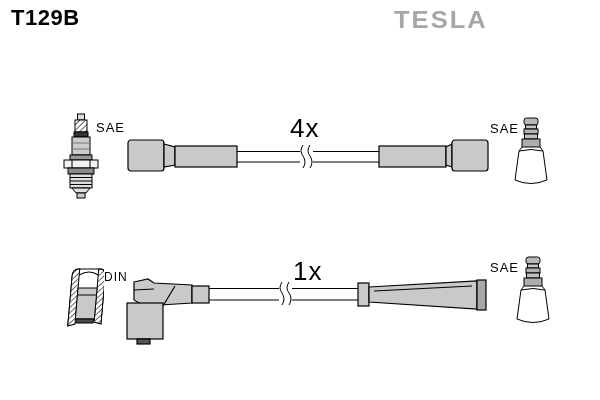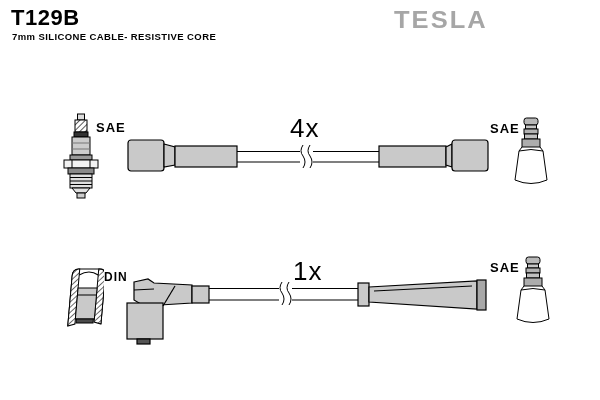--- a/index.html
+++ b/index.html
@@ -4,30 +4,29 @@
 <style>
   html,body{margin:0;padding:0;background:#fff;}
   #stage{
     position:relative;width:600px;height:400px;background:#ffffff;
     font-family:"Liberation Sans", sans-serif;color:#000;overflow:hidden;
   }
   .abs{position:absolute;}
   .part-number{left:11px;top:5px;font-size:22px;font-weight:bold;letter-spacing:0.5px;}
   .subtitle{left:12px;top:31px;font-size:9.5px;font-weight:bold;letter-spacing:0.4px;}
   .qty{font-size:26px;font-weight:500;letter-spacing:1px;margin-top:15px;}
-  .conn-label{font-size:13px;font-weight:bold;letter-spacing:1px;}
+  .conn-label{font-size:13px;font-weight:normal;letter-spacing:1px;}
   svg{display:block;}
 </style>
 </head>
 <body>
 
 <div id="stage">
 
   <div class="abs part-number">T129B</div>
-  <div class="abs subtitle">7mm SILICONE CABLE- RESISTIVE CORE</div>
 
   <svg class="abs" style="left:394px;top:6px;" width="112" height="30" viewBox="0 0 112 30">
     <text x="0" y="24" font-family="Liberation Sans, sans-serif" font-size="25" font-weight="bold" letter-spacing="2" fill="#a6a6a6" transform="scale(1.02,0.92)">TESLA</text>
   </svg>
 
   <div class="abs conn-label" style="left:96px;top:120px;">SAE</div>
   <div class="abs qty" style="left:290px;top:98px;">4x</div>
   <div class="abs conn-label" style="left:490px;top:121px;">SAE</div>
 
   <svg class="abs" style="left:58px;top:113px;" width="46" height="86" viewBox="0 0 46 86">

